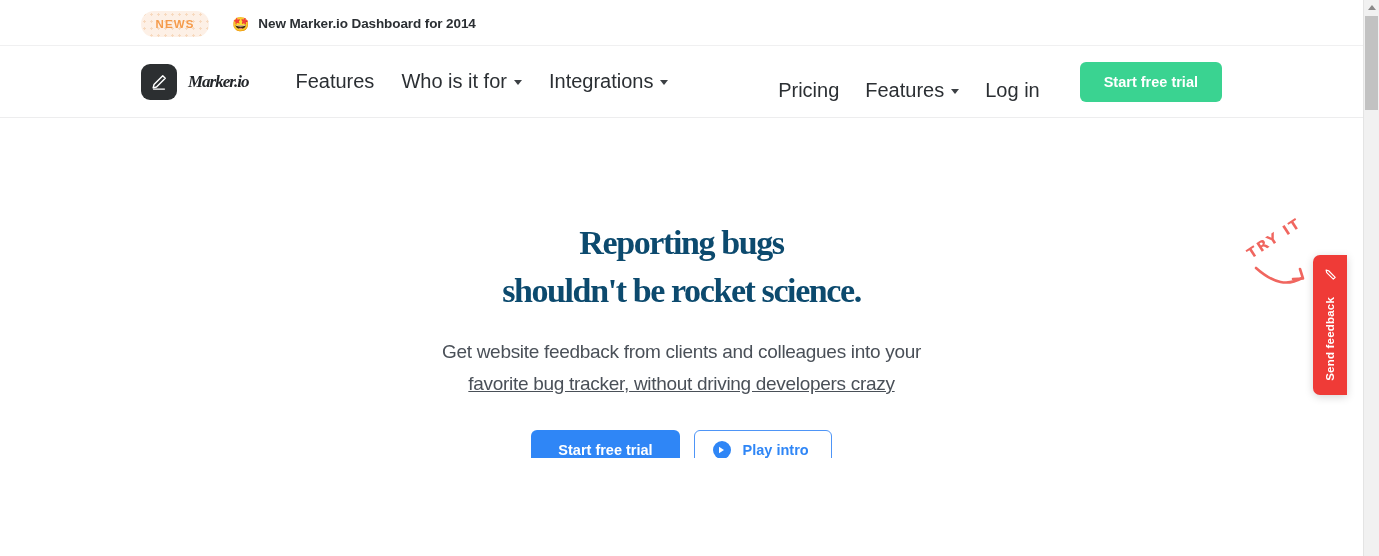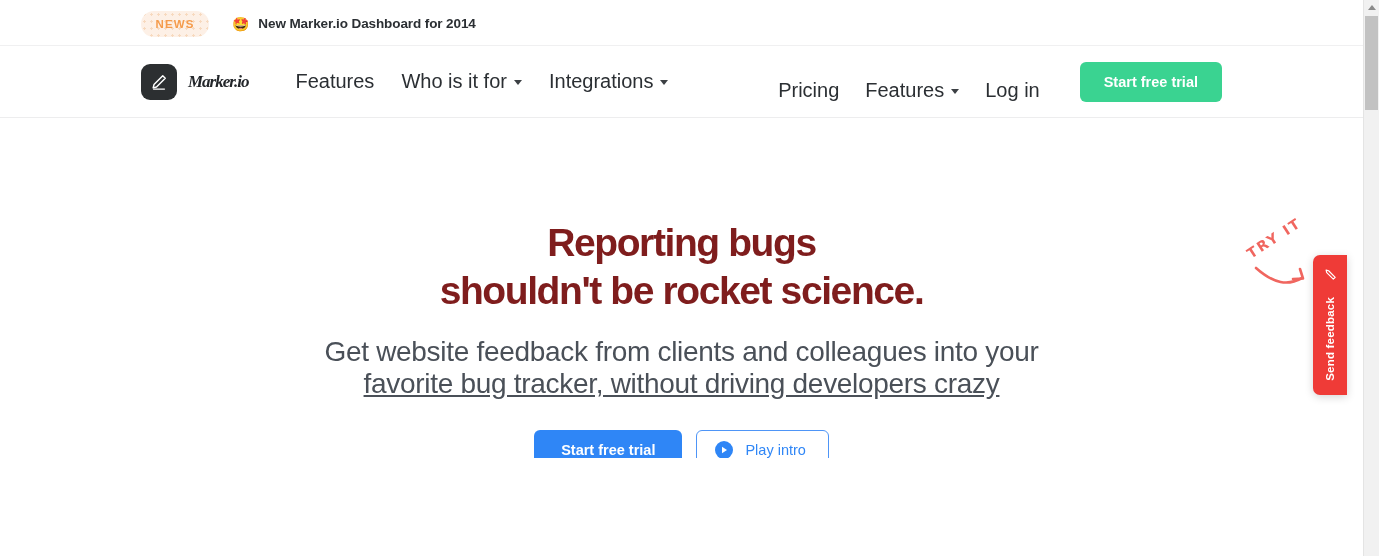--- a/index.html
+++ b/index.html
@@ -150,31 +150,31 @@
     white-space: nowrap;
   }
 
   
   .hero {
     position: relative;
     text-align: center;
     padding-top: 101px;
   }
   .hero h1 {
-    font-family: Liberation Sans, sans-serif;
-    font-size: 39px;
+    font-family: Liberation Serif, serif;
+    font-size: 34px;
     line-height: 48px;
     font-weight: bold;
     letter-spacing: -1.4px;
-    color: #7f1d1d;
+    color: #0c4a6e;
   }
   .hero h1 .line2 { display: block; }
   .hero p {
     margin-top: 21px;
-    font-size: 28px;
+    font-size: 19px;
     line-height: 32px;
     color: #4a5058;
     letter-spacing: -0.3px;
   }
   .hero p .sub2 { display: block; text-decoration: underline; }
 
   .cta-row {
     margin-top: 30px;
     display: flex;
     align-items: center;
@@ -195,21 +195,21 @@
     align-items: center;
   }
   .cta-secondary {
     height: 40px;
     padding: 0 22px 0 18px;
     border-radius: 6px;
     background: #fff;
     border: 1px solid #4e95f7;
     color: #2f86f6;
     font-size: 14.5px;
-    font-weight: normal;
+    font-weight: bold;
     cursor: pointer;
     display: flex;
     align-items: center;
     gap: 12px;
   }
   .play-dot {
     width: 18px; height: 18px;
     border-radius: 50%;
     background: #2f86f6;
     display: flex;

